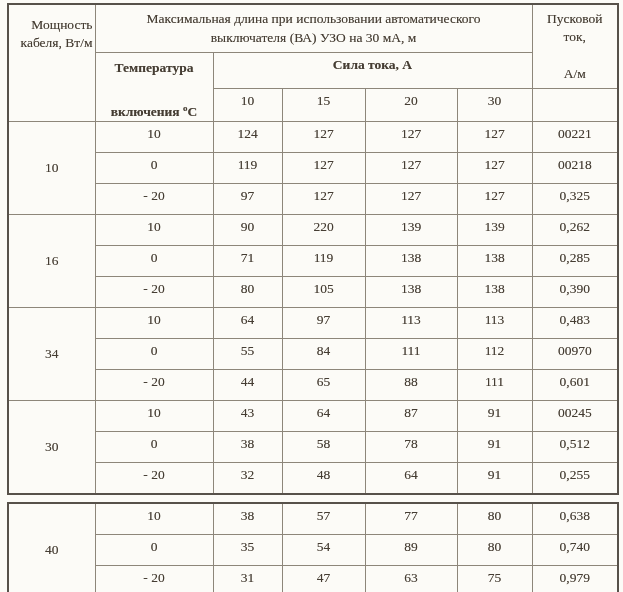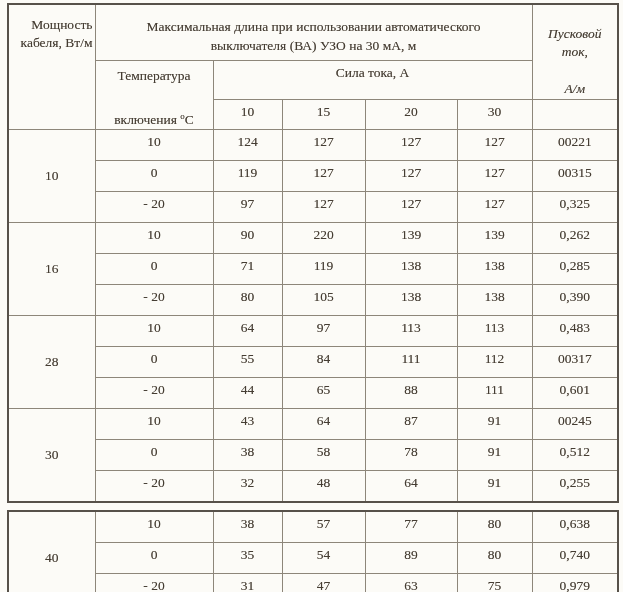--- a/index.html
+++ b/index.html
@@ -39,29 +39,29 @@
   
   col.c1 { width: 87px; }
   col.c2 { width: 118px; }
   col.c3 { width: 69px; }
   col.c4 { width: 83px; }
   col.c5 { width: 92px; }
   col.c6 { width: 75px; }
   col.c7 { width: 86px; }
 
   tr.h1 td { height: 47px; }
-  tr.h2 td { height: 23px; }
+  tr.h2 td { height: 23px; font-weight: bold; }
   tr.h3 td { height: 25px; }
   tr.d  td { height: 27px; }
 
   .preline { white-space: pre-line; }
 
-  td.title-cell { vertical-align: middle; padding-top: 8px; }
+  td.title-cell { vertical-align: middle; padding-top: 0; }
   td.power-head { padding-top: 11px; text-align: right; }
-  td.start-head { padding-top: 20px; font-style: italic; }
+  td.start-head { padding-top: 5px; }
   td.power-cell { vertical-align: middle; padding-top: 0; }
 
   .temp-head .l1 { margin-top: 3px; }
   .temp-head .l2 { margin-top: 26px; }
   sup { font-size: 9px; line-height: 0; }
 
   
   tr.grp td { border-top-color: #6e675d; }
 
   .gap { height: 7px; }
@@ -115,21 +115,21 @@
         <td>127</td>
         <td>127</td>
         <td>00221</td>
       </tr>
       <tr class="d">
         <td>0</td>
         <td>119</td>
         <td>127</td>
         <td>127</td>
         <td>127</td>
-        <td>00315</td>
+        <td>00218</td>
       </tr>
       <tr class="d">
         <td>- 20</td>
         <td>97</td>
         <td>127</td>
         <td>127</td>
         <td>127</td>
         <td>0,325</td>
       </tr>
 
@@ -153,35 +153,35 @@
       <tr class="d">
         <td>- 20</td>
         <td>80</td>
         <td>105</td>
         <td>138</td>
         <td>138</td>
         <td>0,390</td>
       </tr>
 
       <tr class="d grp">
-        <td class="power-cell" rowspan="3">28</td>
+        <td class="power-cell" rowspan="3">34</td>
         <td>10</td>
         <td>64</td>
         <td>97</td>
         <td>113</td>
         <td>113</td>
         <td>0,483</td>
       </tr>
       <tr class="d">
         <td>0</td>
         <td>55</td>
         <td>84</td>
         <td>111</td>
         <td>112</td>
-        <td>00317</td>
+        <td>00970</td>
       </tr>
       <tr class="d">
         <td>- 20</td>
         <td>44</td>
         <td>65</td>
         <td>88</td>
         <td>111</td>
         <td>0,601</td>
       </tr>
 

